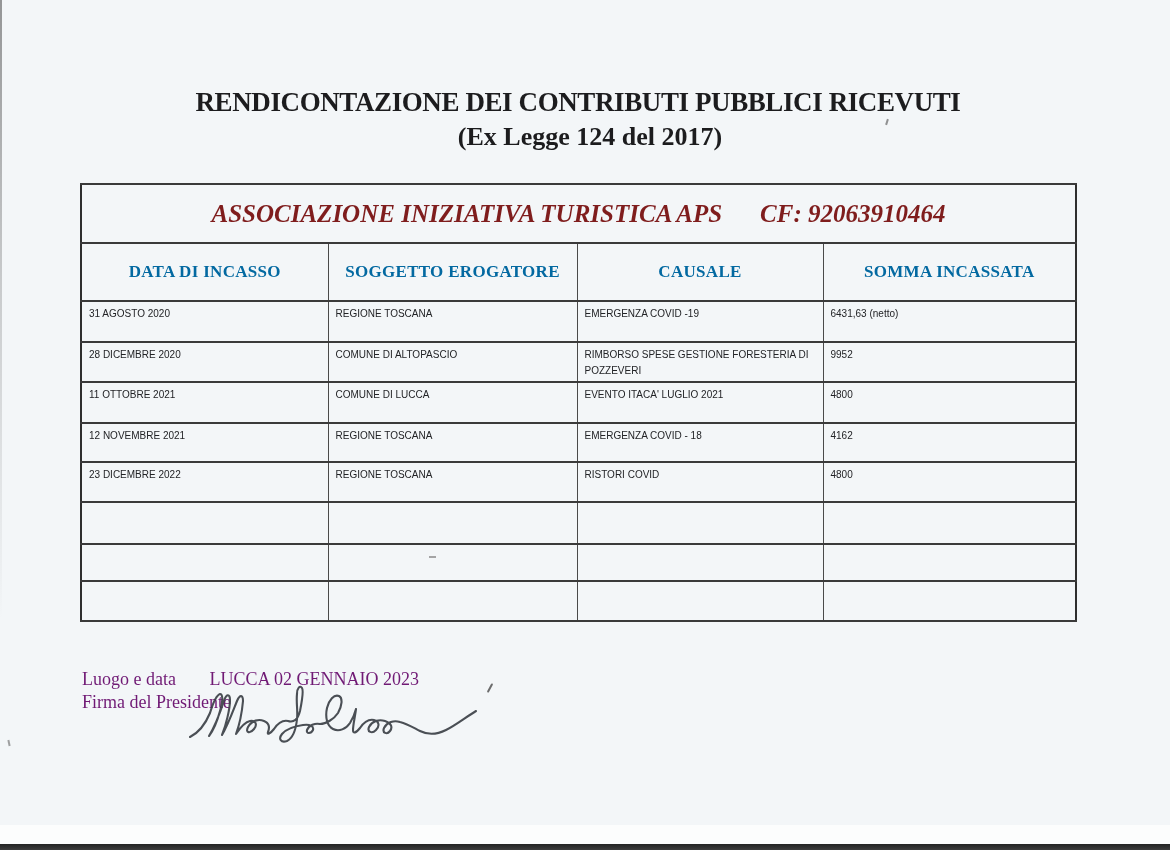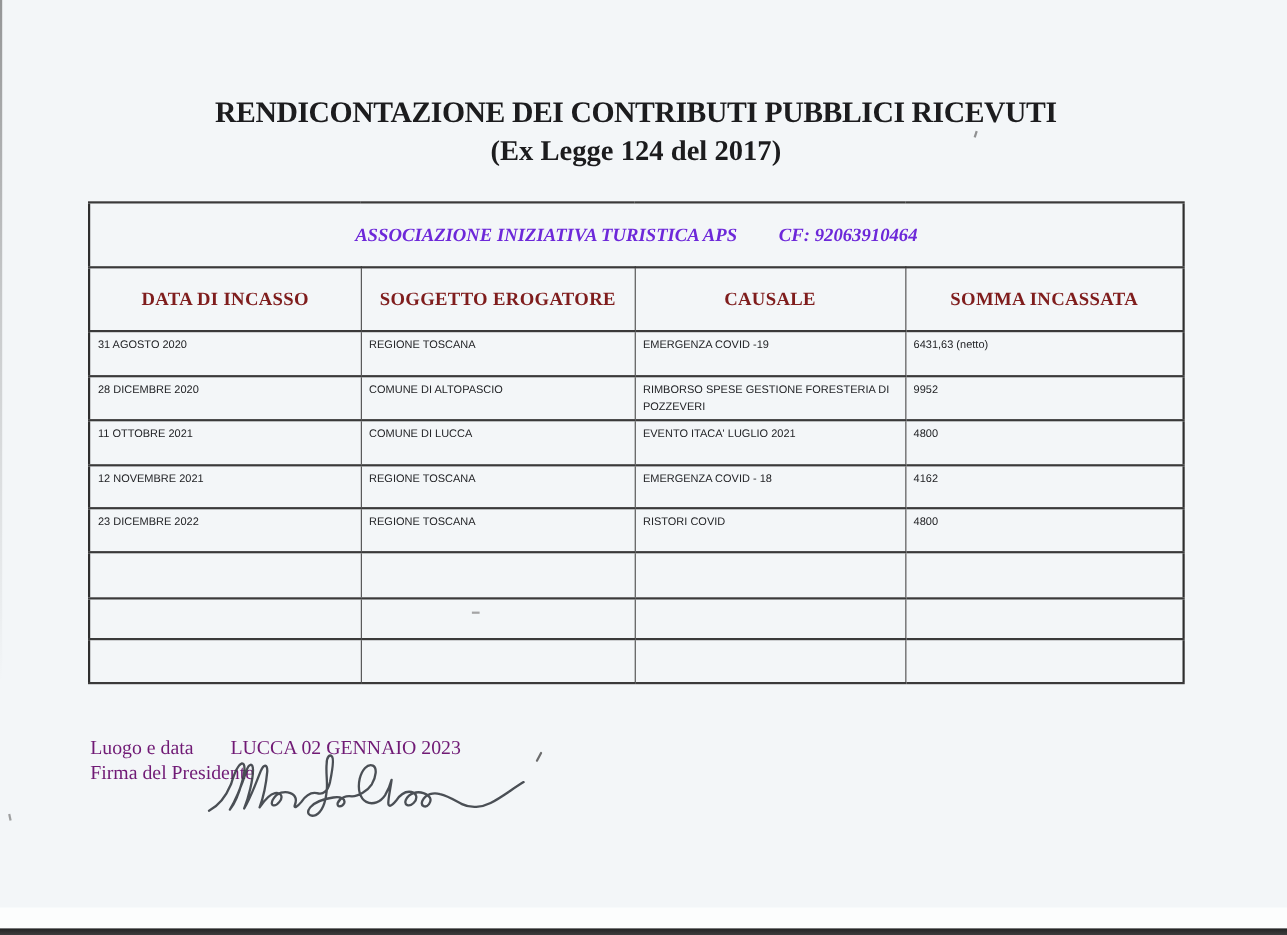--- a/index.html
+++ b/index.html
@@ -36,49 +36,49 @@
   .pen-tick { position: absolute; left: 489px; top: 683px; width: 2px; height: 10px; background: #4a4a4a; transform: rotate(28deg); opacity: .8; border-radius: 1px; }
   .cell-dash-artifact { position: absolute; left: 429px; top: 556px; width: 7px; height: 2px; background: #828282; opacity: .7; }
 
   
   .doc-title {
     position: absolute; top: 87px; left: 0; width: 1156px;
     text-align: center; font-weight: bold; font-size: 27px; letter-spacing: -0.4px;
     color: #1c1c1e;
   }
   .doc-subtitle {
-    position: absolute; top: 122px; left: 0; width: 1156px;
+    position: absolute; top: 122px; left: 12px; width: 1156px;
     text-align: center; font-weight: bold; font-size: 26px;
     color: #1c1c1e;
   }
 
   
   table.grants {
     position: absolute; left: 80px; top: 183px; width: 995px;
     border-collapse: collapse; table-layout: fixed;
     border: 2px solid #2e2e2e;
   }
   table.grants td, table.grants th {
     border-left: 1px solid #4a4a4a;
     border-right: 1px solid #4a4a4a;
     border-top: 2px solid #3a3a3a;
     border-bottom: 2px solid #3a3a3a;
     overflow: hidden;
   }
   tr.org-row td {
     height: 55px; text-align: center; vertical-align: middle;
-    font-style: italic; font-weight: bold; font-size: 17px;
-    color: #6d28d9;
+    font-style: italic; font-weight: bold; font-size: 25px;
+    color: #7f1d1d;
   }
   .org-inner { display: inline-flex; gap: 38px; align-items: baseline; }
   tr.head-row th {
     height: 54px; text-align: center; vertical-align: middle;
     font-weight: bold; font-size: 17px; letter-spacing: 0.3px;
     font-family: "Liberation Serif", "DejaVu Serif", serif;
-    color: #7f1d1d;
+    color: #0369a1;
   }
   tr.data-row td {
     vertical-align: top; padding: 4px 6px 0 7px;
     font-family: "Liberation Sans", "DejaVu Sans", sans-serif;
     font-size: 10px; line-height: 16px; color: #222326;
   }
   tr.h39 td { height: 35px; }
   tr.h38 td { height: 34px; }
   tr.h37 td { height: 33px; }
   tr.h40 td { height: 36px; }

